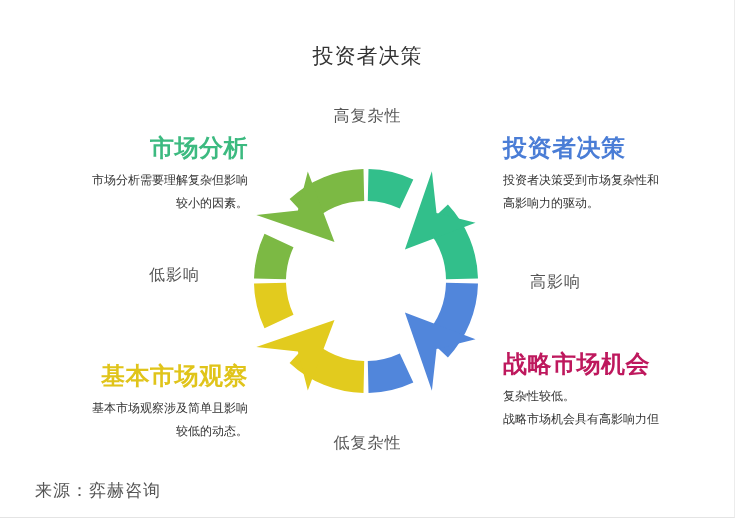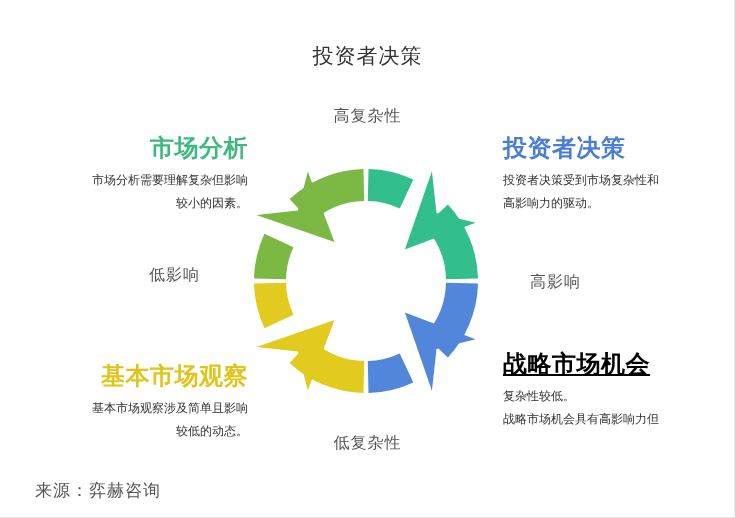--- a/index.html
+++ b/index.html
@@ -93,20 +93,20 @@
 
 <div class="quad bl">
   <div class="q-heading" style="color: rgb(224, 196, 26);">基本市场观察</div>
   <div class="q-body">
     <span class="q-line">基本市场观察涉及简单且影响</span>
     <span class="q-line">较低的动态。</span>
   </div>
 </div>
 
 <div class="quad br">
-  <div class="q-heading" style="color: #000000; text-decoration: underline;">战略市场机会</div>
+  <div class="q-heading" style="color: #be185d;">战略市场机会</div>
   <div class="q-body">
     <span class="q-line">复杂性较低。</span>
     <span class="q-line">战略市场机会具有高影响力但</span>
   </div>
 </div>
 
 <div class="source">来源：弈赫咨询</div>
 
 </body></html>

